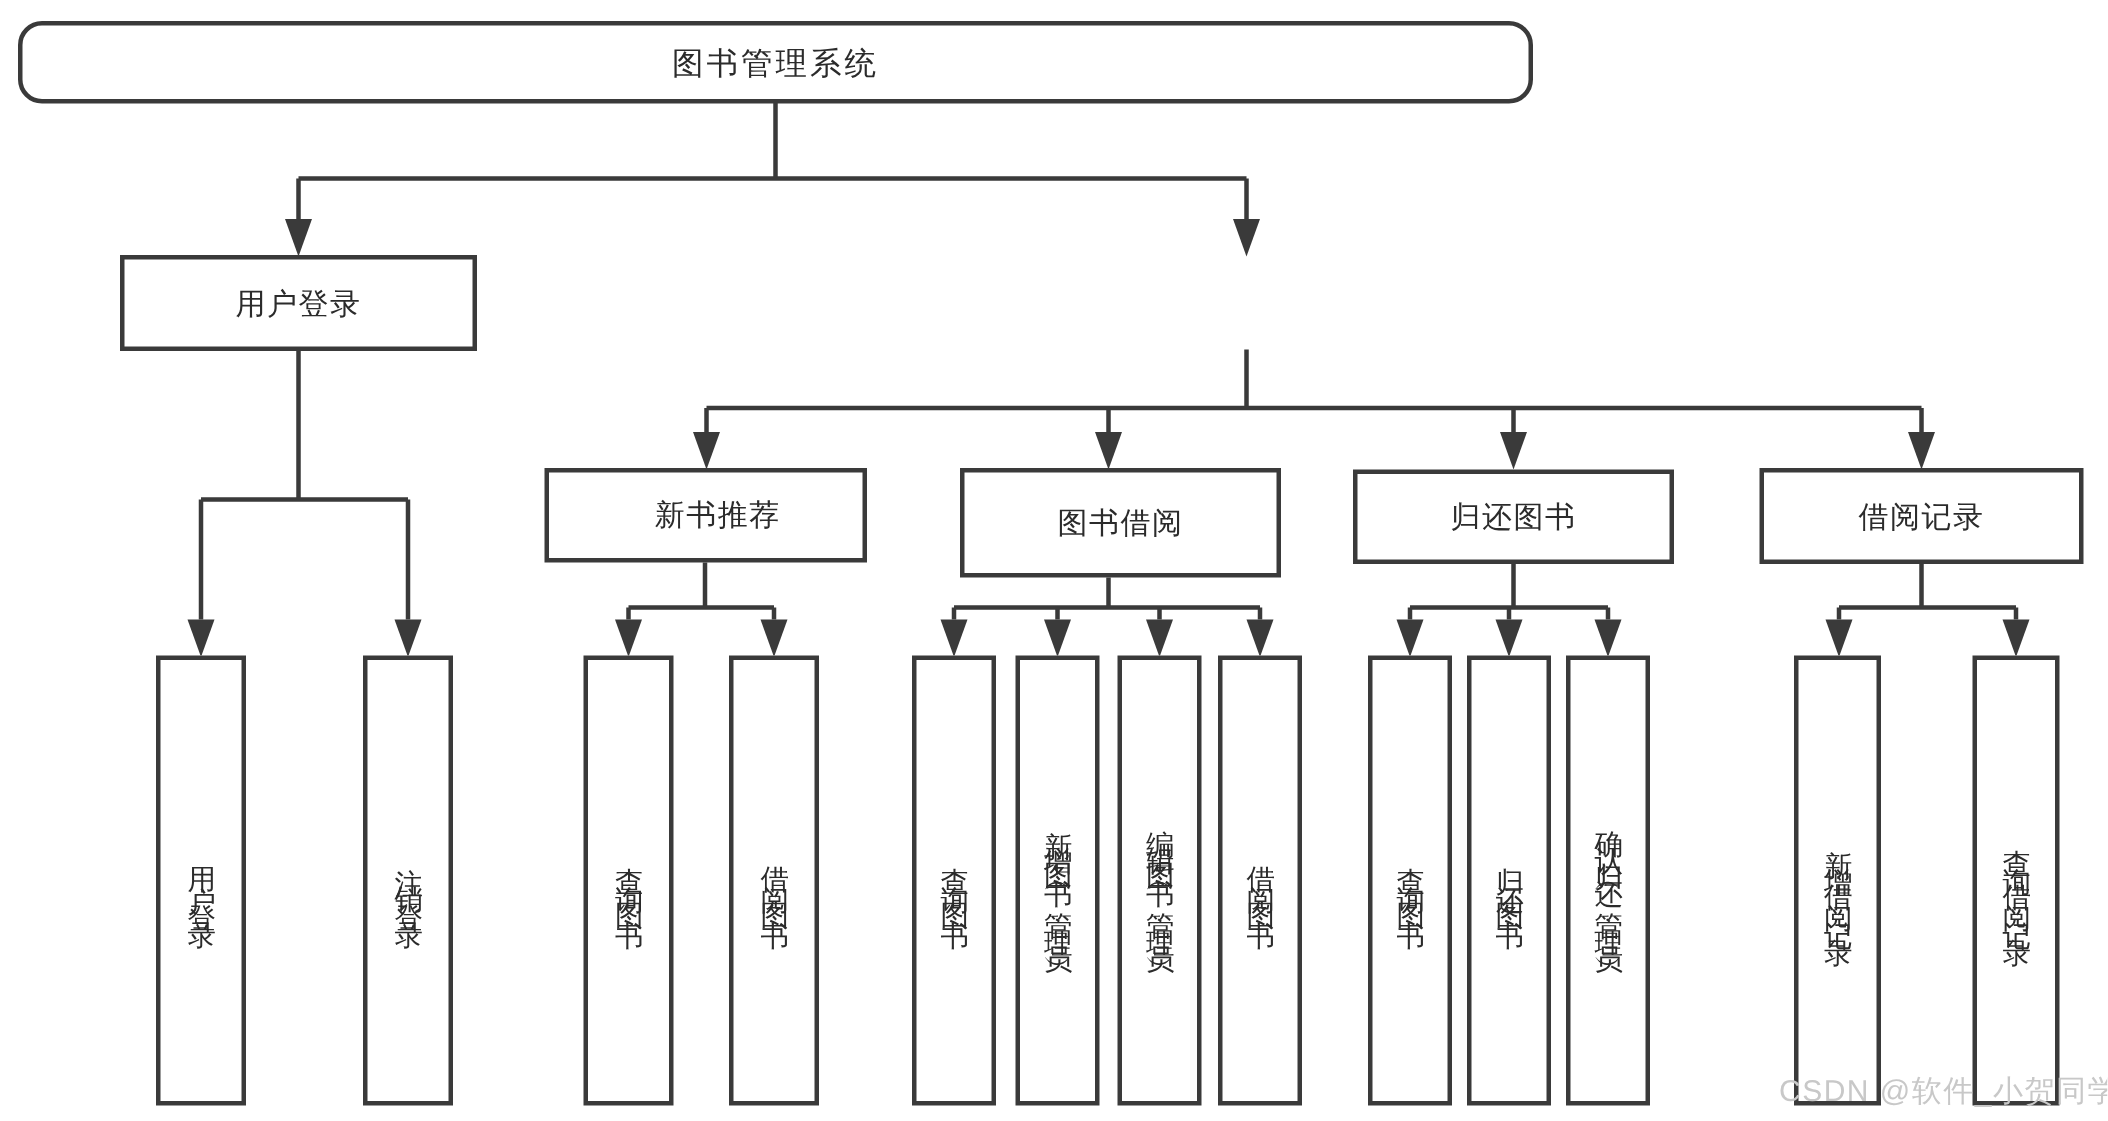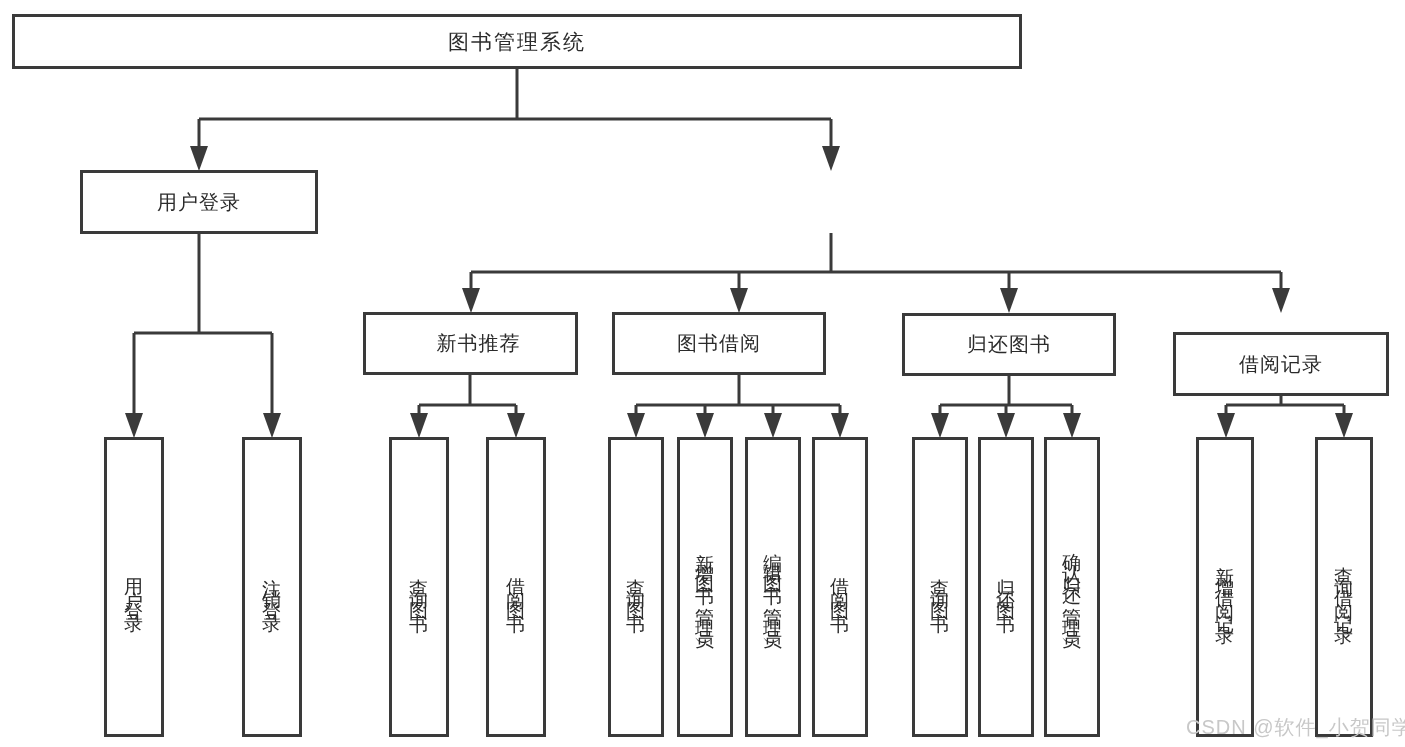--- a/index.html
+++ b/index.html
@@ -21,21 +21,21 @@
     background: #ffffff;
     border: 3px solid #3a3a3a;
     box-sizing: border-box;
     display: flex;
     align-items: center;
     justify-content: center;
     color: #2b2b2b;
     text-align: center;
   }
   .hbox { font-size: 20px; letter-spacing: 1px; }
-  .root-box { font-size: 21px; letter-spacing: 2px; }
+  .root-box { font-size: 21px; letter-spacing: 2px; border-radius: 16px; }
   .vbox {
     writing-mode: vertical-rl;
     text-orientation: mixed;
     font-size: 19px;
     letter-spacing: 12px;
     line-height: 1;
   }
   .vbox-long { letter-spacing: 11px; }
   .watermark {
     position: absolute;
@@ -94,23 +94,23 @@
       <polygon points="1217,413 1235,413 1226,438" fill="#3a3a3a"></polygon>
       <polygon points="1335,413 1353,413 1344,438" fill="#3a3a3a"></polygon>
     </g>
   </svg>
 
   <div class="box hbox root-box" style="left:12px; top:14px; width:1010px; height:55px;">图书管理系统</div>
 
   <div class="box hbox" style="left:80px; top:170px; width:238px; height:64px;">用户登录</div>
 
   <div class="box hbox" style="left:363px; top:312px; width:215px; height:63px;padding-left:16px;">新书推荐</div>
-  <div class="box hbox" style="left:612px; top:312px; width:214px; height:63px;">图书借阅</div>
+  <div class="box hbox" style="left:640px; top:312px; width:214px; height:73px;">图书借阅</div>
   <div class="box hbox" style="left:902px; top:313px; width:214px; height:63px;">归还图书</div>
-  <div class="box hbox" style="left:1173px; top:312px; width:216px; height:64px;margin-top:20px;">借阅记录</div>
+  <div class="box hbox" style="left:1173px; top:312px; width:216px; height:64px;">借阅记录</div>
 
   <div class="box vbox" style="left:104px; top:437px; width:60px; height:300px;">用户登录</div>
   <div class="box vbox" style="left:242px; top:437px; width:60px; height:300px;">注销登录</div>
 
   <div class="box vbox" style="left:389px; top:437px; width:60px; height:300px;">查询图书</div>
   <div class="box vbox" style="left:486px; top:437px; width:60px; height:300px;">借阅图书</div>
 
   <div class="box vbox" style="left:608px; top:437px; width:56px; height:300px;">查询图书</div>
   <div class="box vbox vbox-long" style="left:677px; top:437px; width:56px; height:300px;">新增图书（管理员）</div>
   <div class="box vbox vbox-long" style="left:745px; top:437px; width:56px; height:300px;">编辑图书（管理员）</div>

